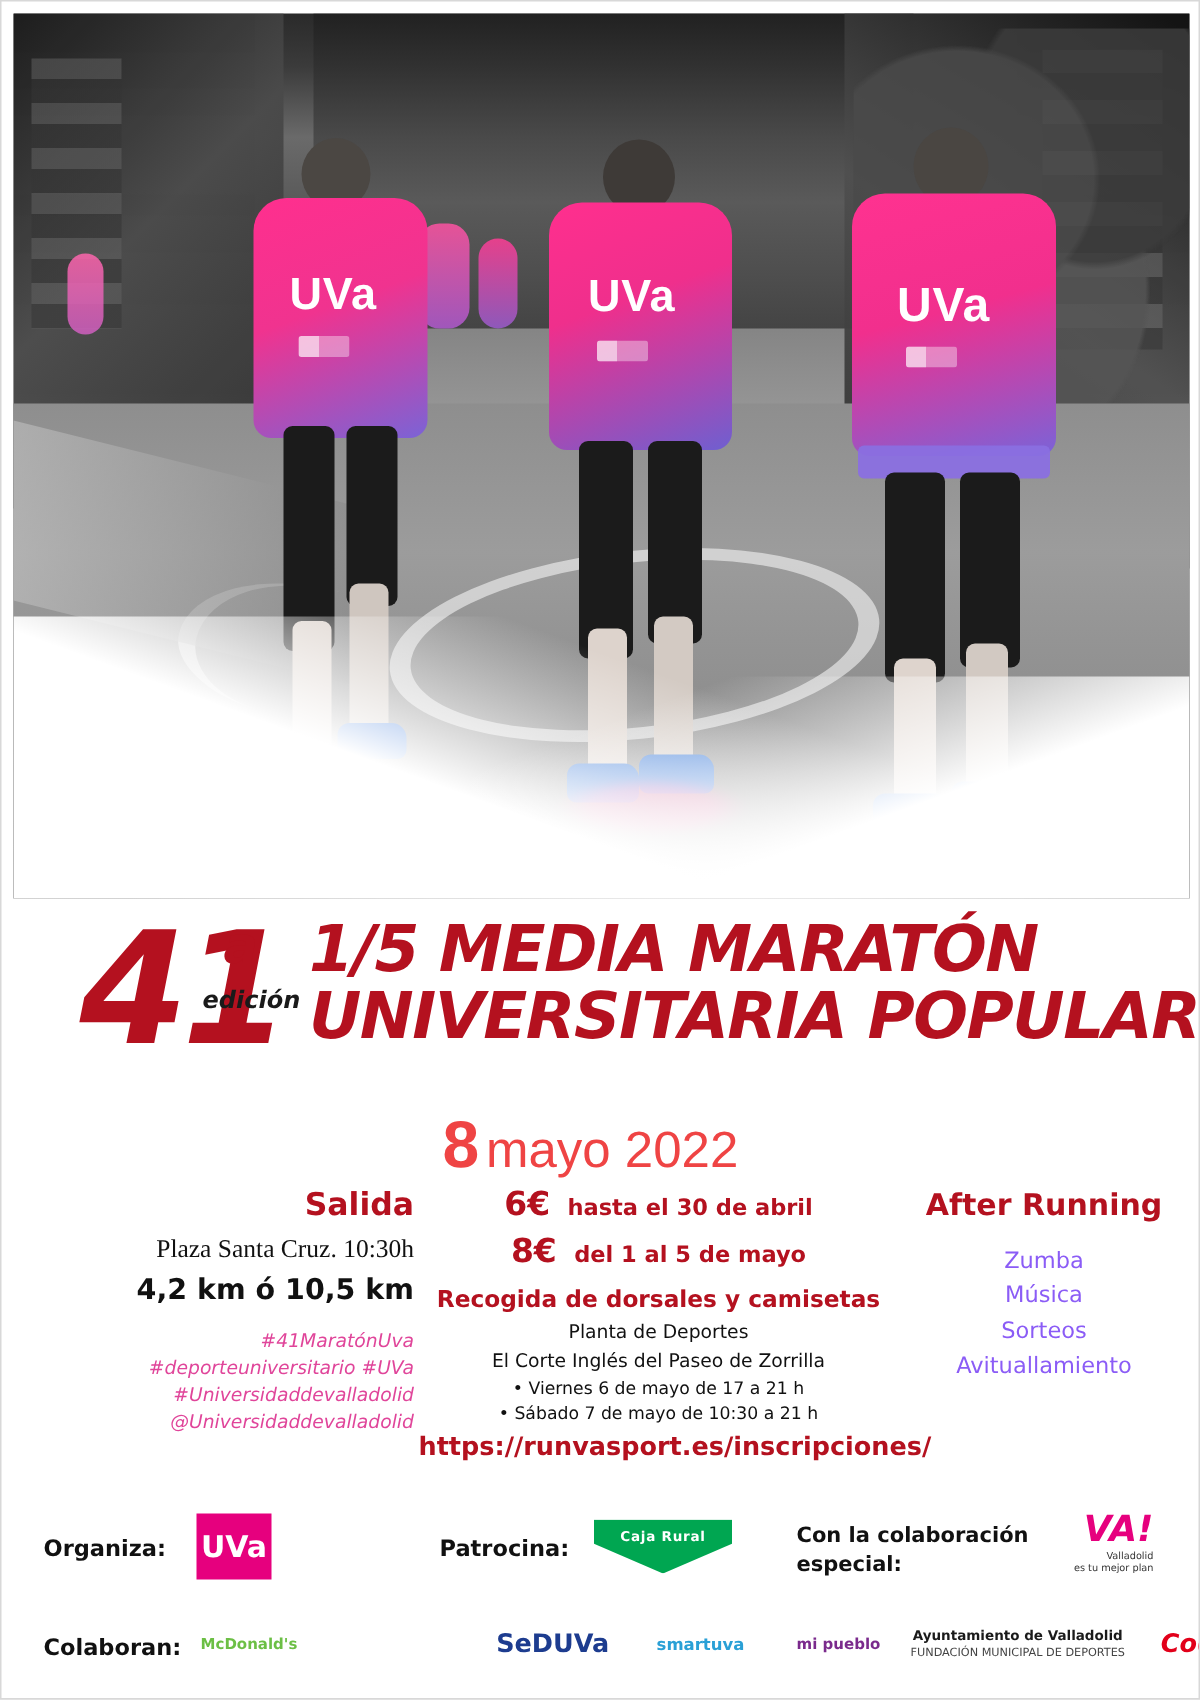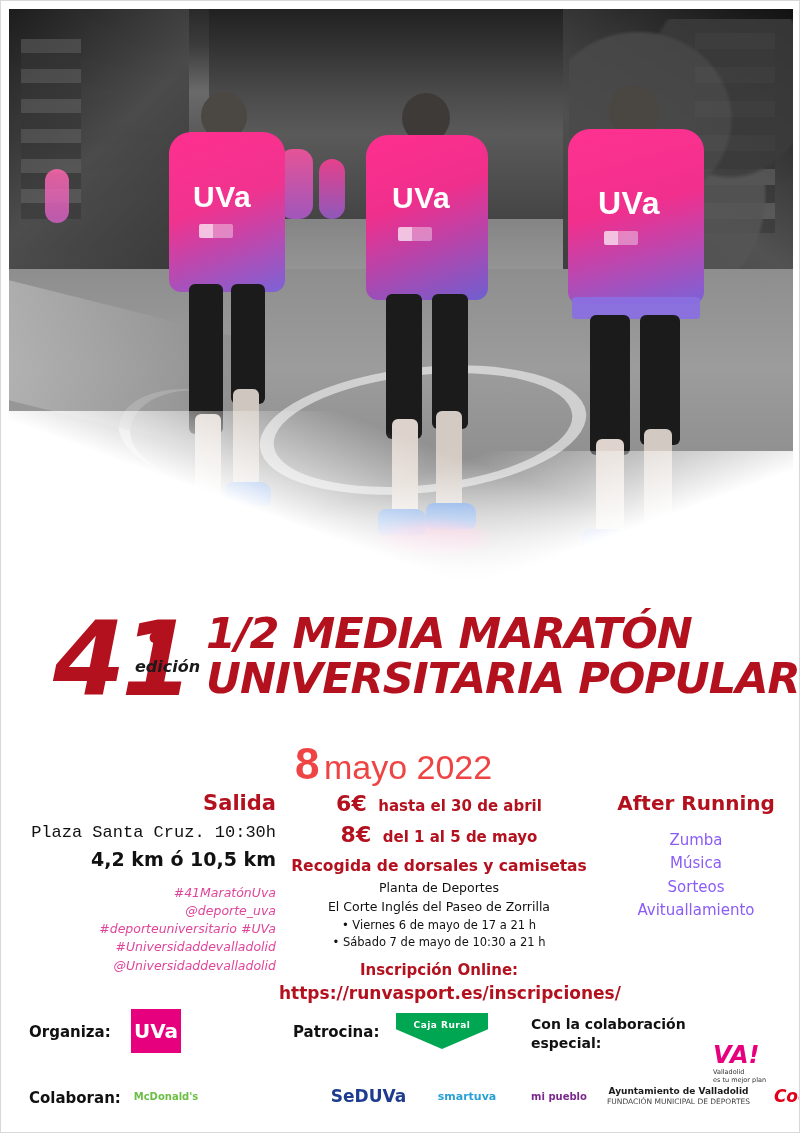--- a/index.html
+++ b/index.html
@@ -313,21 +313,21 @@
   .salida-h {
     color: #b4111f;
     font-size: 21px;
     font-weight: bold;
     font-family: "DejaVu Sans", sans-serif;
     margin: 0 0 8px 0;
   }
   .salida-p {
     color: #111;
     font-size: 17px;
-    font-family: Liberation Mono, monospace;
+    font-family: Liberation Serif, serif;
     margin: 0 0 6px 0;
   }
   .salida-km {
     color: #111;
     font-size: 19px;
     font-weight: bold;
     font-family: "DejaVu Sans", sans-serif;
     margin: 0 0 14px 0;
   }
   .hashtags {
@@ -456,22 +456,21 @@
     align-items: flex-start;
     justify-content: center;
     padding-top: 7px;
     box-sizing: border-box;
     letter-spacing: .5px;
   }
   .va-logo {
     position: absolute;
     left: 712px; top: 6px;
     width: 56px; height: 48px;
-    text-align: left;
-    margin-top: 36px;
+    text-align: right;
   }
   .va-logo .va-mark {
     display: inline-block;
     color: #e6007e;
     font-size: 24px;
     font-weight: bold;
     font-style: italic;
     font-family: "DejaVu Sans", sans-serif;
     line-height: 1;
   }
@@ -579,59 +578,57 @@
     <div class="pink-smudge"></div>
     <div class="photo-fade"></div>
     <div class="photo-fade2"></div>
   </div>
 
   <div class="title-area">
     <div class="big41">41</div>
     <div class="sup-a">a</div>
     <div class="edicion">edición</div>
     <div class="main-title">
-      <span>1/2 MEDIA MARATÓN</span>
+      <span>1/5 MEDIA MARATÓN</span>
       <span class="l2">UNIVERSITARIA POPULAR</span>
     </div>
     <div class="date-line">
       <span class="d-num">8</span>
       <span class="d-rest">mayo 2022</span>
     </div>
   </div>
 
   <div class="cols">
 
     <div class="col-left">
       <div class="salida-h">Salida</div>
       <div class="salida-p">Plaza Santa Cruz. 10:30h</div>
       <div class="salida-km">4,2 km ó 10,5 km</div>
       <div class="hashtags">
         <div>#41MaratónUva</div>
-        <div>@deporte_uva</div>
         <div>#deporteuniversitario #UVa</div>
         <div>#Universidaddevalladolid</div>
         <div>@Universidaddevalladolid</div>
       </div>
     </div>
 
     <div class="col-mid">
       <div class="price-row">
         <span class="amount">6€</span>
         <span class="text">hasta el 30 de abril</span>
       </div>
       <div class="price-row">
         <span class="amount">8€</span>
         <span class="text">del 1 al 5 de mayo</span>
       </div>
       <div class="mid-head">Recogida de dorsales y camisetas</div>
       <div class="mid-line">Planta de Deportes</div>
       <div class="mid-line">El Corte Inglés del Paseo de Zorrilla</div>
       <div class="mid-line small">• Viernes 6 de mayo de 17 a 21 h</div>
       <div class="mid-line small">• Sábado 7 de mayo de 10:30 a 21 h</div>
-      <div class="insc-head">Inscripción Online:</div>
       <div class="insc-url">https://runvasport.es/inscripciones/</div>
     </div>
 
     <div class="col-right">
       <div class="after-h">After Running</div>
       <div class="after-item">Zumba</div>
       <div class="after-item">Música</div>
       <div class="after-item">Sorteos</div>
       <div class="after-item">Avituallamiento</div>
     </div>

